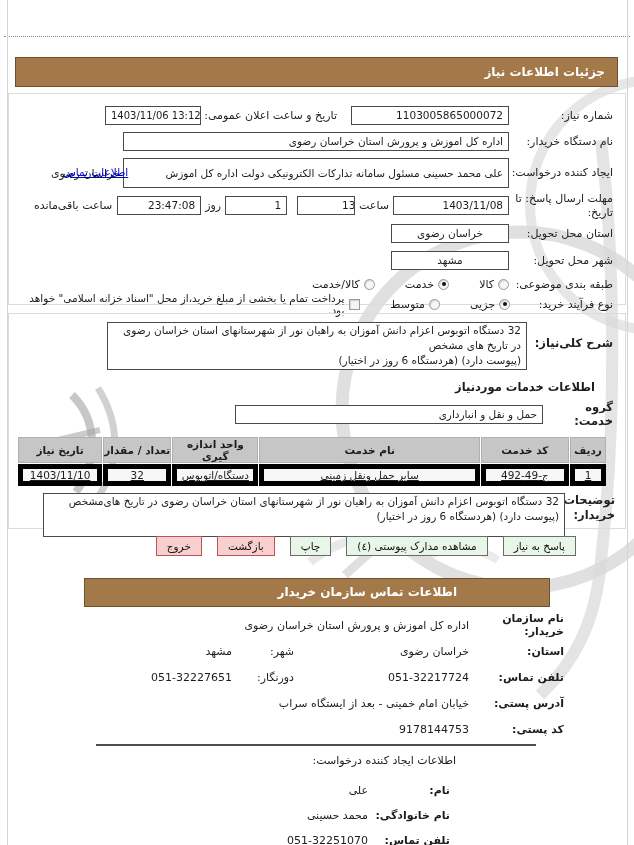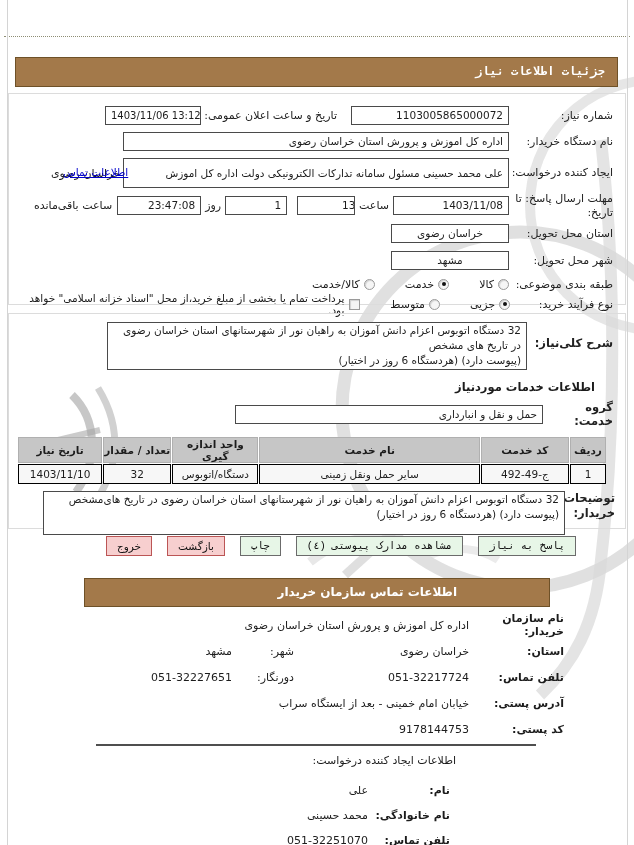--- a/index.html
+++ b/index.html
@@ -6,21 +6,21 @@
   html,body { background:#fff; }
   body { font-family:"DejaVu Sans", sans-serif; font-size:11px; color:#1c1c1c; }
   .page { position:relative; width:634px; height:845px; margin:0 auto; background:#fff; overflow:hidden; direction:rtl; }
   .edge-l, .edge-r { position:absolute; top:0; bottom:0; width:1px; background:#d4d4d4; z-index:3; }
   .edge-l { left:7px; } .edge-r { right:6px; }
   .dotline { position:absolute; top:36px; left:4px; right:4px; border-top:1px dotted #8d8d74; z-index:2; }
 
   .watermark { position:absolute; inset:0; z-index:0; pointer-events:none; }
 
   .zbar { position:absolute; z-index:2; background:#a3794a; border:1px solid #6e5128; color:#fff; font-weight:bold; font-size:12px; }
-  .title-bar { top:57px; left:15px; right:16px; height:30px; line-height:28px; padding-right:12px;font-family:Liberation Mono, monospace; }
+  .title-bar { top:57px; left:15px; right:16px; height:30px; line-height:28px; padding-right:12px; }
   .contact-bar { top:578px; right:84px; width:466px; height:29px; line-height:27px; text-align:right; padding-right:92px; }
 
   .panel { position:absolute; left:8px; right:8px; border:1px solid #dcdcdc; background:transparent; z-index:1; }
   .panel1 { top:93px; height:212px; padding:8px 4px 0 4px; }
   .panel2 { top:313px; height:216px; padding:6px 4px 0 4px; }
 
   .row { display:flex; align-items:center; direction:rtl; }
   .lbl { color:#222; }
   .ibox { background:#fff; border:1px solid #4a4a4a; height:19px; line-height:17px; font-size:10.5px; padding:0 5px; overflow:hidden; white-space:nowrap; z-index:1; }
   .num { direction:ltr; text-align:right; }
@@ -43,29 +43,29 @@
   .desc-row { min-height:54px; align-items:flex-start; padding-top:2px; }
   .lab-bold { font-weight:bold; font-size:11.5px; }
   .desc-label { width:94px; padding-right:8px; padding-top:14px; }
   .desc-box { width:420px; height:48px; white-space:pre-line; line-height:15px; text-align:right; overflow:hidden; }
   .svc-heading { font-weight:bold; font-size:11.5px; text-align:right; padding:6px 26px 4px 0; height:24px; }
   .grp-row { height:32px; }
   .grp-label { width:78px; padding-right:8px; }
   .grp-box { width:308px; text-align:right; }
   table.svc { border-collapse:separate; border-spacing:1px; margin:6px 14px 0 14px; width:590px; font-size:10.5px; }
   table.svc th { background:#c6c6c6; font-weight:bold; height:20px; text-align:center; border:1px solid #b0b0b0; }
-  table.svc td { background:#f7f7f7; height:20px; text-align:center; border:1px solid #000000; }
+  table.svc td { background:#f7f7f7; height:20px; text-align:center; border:5px solid #000000;text-decoration:underline; }
   .notes-row { margin-top:6px; align-items:flex-start; }
   .notes-label { width:56px; padding-right:6px; line-height:15px; }
   .notes-box { flex:1; margin-left:30px; height:44px; white-space:pre-line; line-height:15px; text-align:right; overflow:hidden; }
 
   
   .btn-row { position:absolute; top:536px; right:58px; display:flex; direction:rtl; gap:15px; z-index:1; }
   .btn { height:20px; line-height:18px; font-size:10.5px; padding:0 10px; border:1px solid #6b6b6b; color:#111; cursor:default; font-family:"DejaVu Sans", sans-serif; }
-  .btn.green { background:#e7f6e7;font-family:Liberation Mono, monospace; }
+  .btn.green { background:#e7f6e7; }
   .btn.pink { background:#f7cfcf; border-color:#bb5555; }
 
   
   .contact { position:absolute; top:612px; left:0; right:0; z-index:1; }
   .crow { display:flex; direction:rtl; align-items:center; height:26px; margin-right:70px; }
   .cl1 { width:95px; font-weight:bold; }
   .cv1 { width:175px; text-align:right; }
   .cl2 { width:62px; font-weight:normal; }
   .cv2 { width:150px; text-align:right; }
   .cv-wide { text-align:right; }

